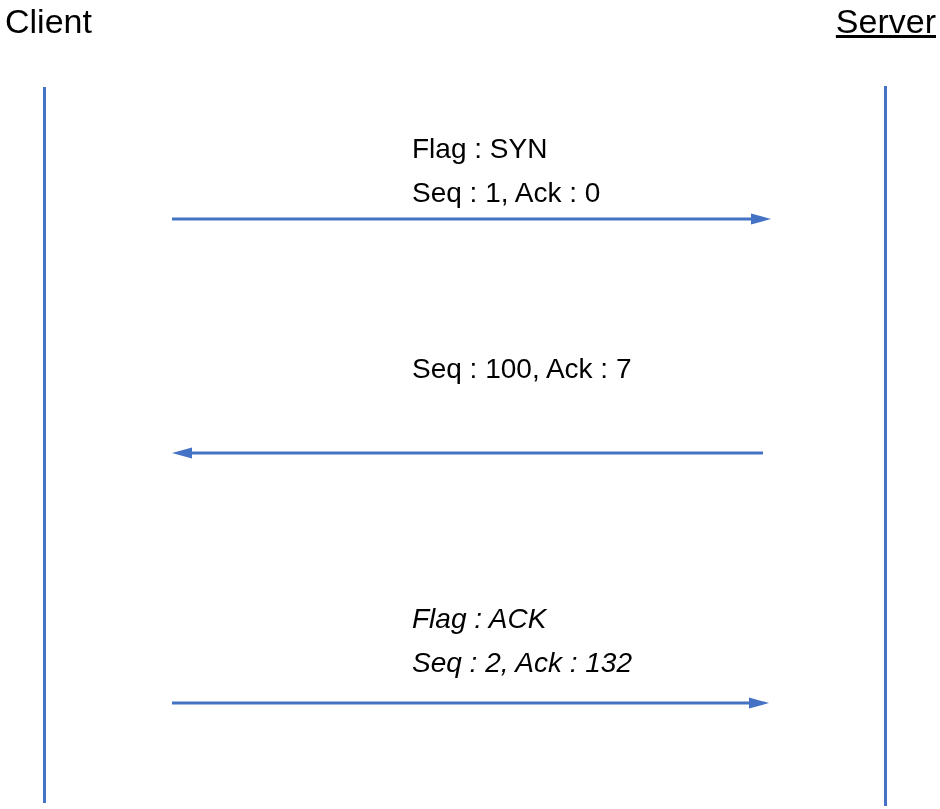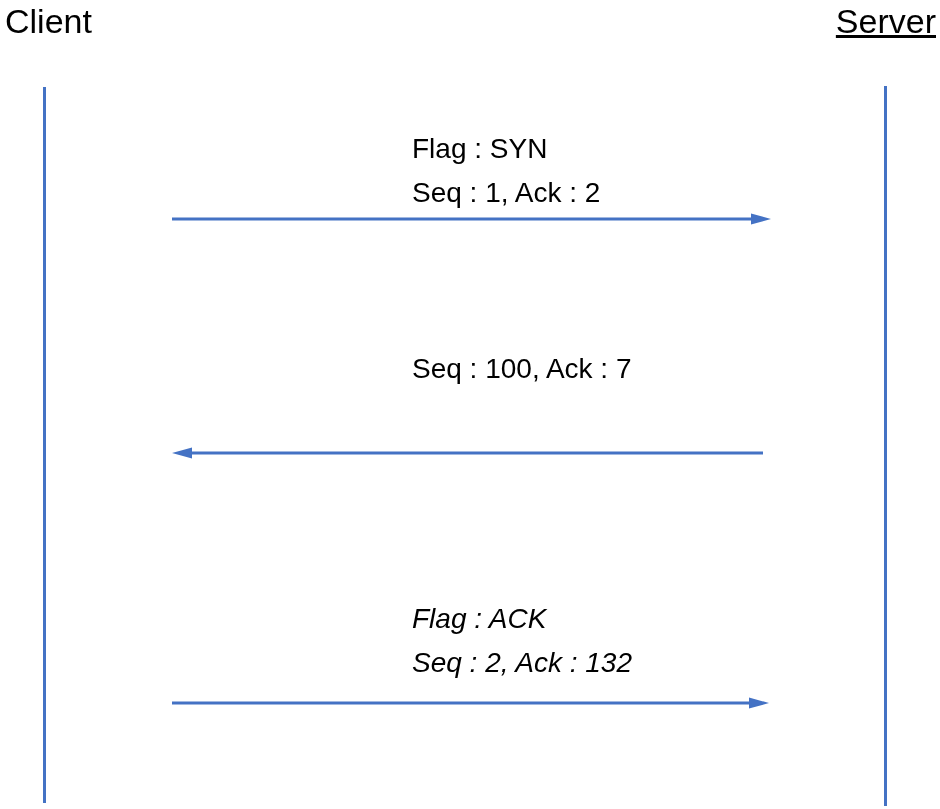--- a/index.html
+++ b/index.html
@@ -70,21 +70,21 @@
 <div class="canvas">
 
   <div class="actor-label client">Client</div>
   <div class="actor-label server">Server</div>
 
   <div class="lifeline client"></div>
   <div class="lifeline server"></div>
 
   <div class="msg-text m1">
     <div>Flag : SYN</div>
-    <div>Seq : 1, Ack : 2</div>
+    <div>Seq : 1, Ack : 0</div>
   </div>
 
   <div class="msg-text m2">
     <div>Seq : 100, Ack : 7</div>
   </div>
 
   <div class="msg-text m3">
     <div>Flag : ACK</div>
     <div>Seq : 2, Ack : 132</div>
   </div>

